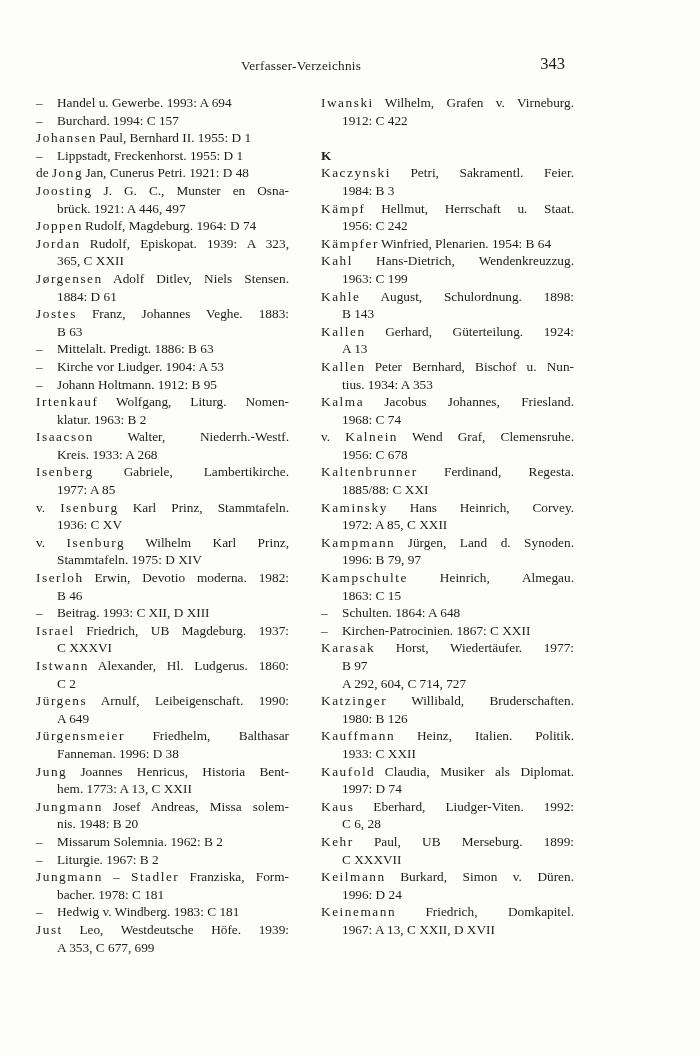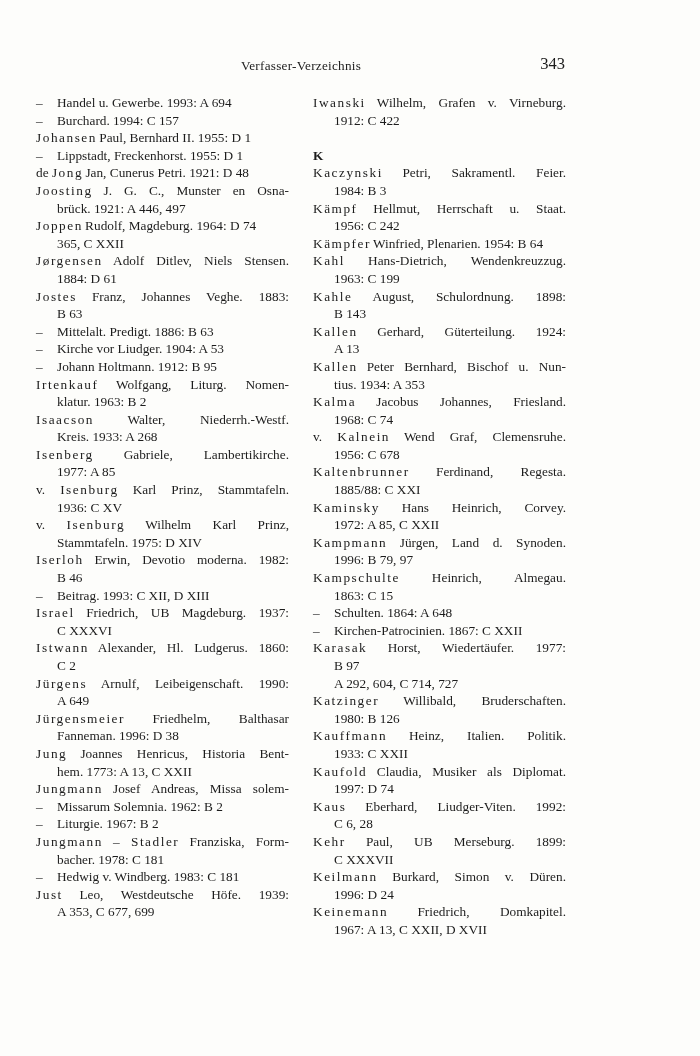--- a/index.html
+++ b/index.html
@@ -32,21 +32,21 @@
   }
   .page-number {
     position: absolute;
     right: 1px; top: -3px;
     font-size: 16.5px;
     line-height: 20px;
     margin-left: 44px;
   }
   .columns {
     display: flex;
-    gap: 24px;
+    gap: 32px;
     margin-top: 16px;
   }
   .col {
     width: 253px;
     flex: 0 0 253px;
   }
   .line {
     height: 17.6px;
     line-height: 17.6px;
     font-size: 13.3px;
@@ -75,20 +75,21 @@
     <div class="columns">
       <div class="col">
           <div class="line"><span class="marker">–</span><span>Handel u. Gewerbe. 1993: A 694</span></div>
           <div class="line"><span class="marker">–</span><span>Burchard. 1994: C 157</span></div>
           <div class="line"><span class="sp">Johansen</span><span> Paul, Bernhard II. 1955: D 1</span></div>
           <div class="line"><span class="marker">–</span><span>Lippstadt, Freckenhorst. 1955: D 1</span></div>
           <div class="line"><span>de </span><span class="sp">Jong</span><span> Jan, Cunerus Petri. 1921: D 48</span></div>
           <div class="line justify"><span class="sp">Joosting</span><span> J. G. C., Munster en Osna-</span></div>
           <div class="line indent"><span>brück. 1921: A 446, 497</span></div>
           <div class="line"><span class="sp">Joppen</span><span> Rudolf, Magdeburg. 1964: D 74</span></div>
+          <div class="line justify"><span class="sp">Jordan</span><span> Rudolf, Episkopat. 1939: A 323,</span></div>
           <div class="line indent"><span>365, C XXII</span></div>
           <div class="line justify"><span class="sp">Jørgensen</span><span> Adolf Ditlev, Niels Stensen.</span></div>
           <div class="line indent"><span>1884: D 61</span></div>
           <div class="line justify"><span class="sp">Jostes</span><span> Franz, Johannes Veghe. 1883:</span></div>
           <div class="line indent"><span>B 63</span></div>
           <div class="line"><span class="marker">–</span><span>Mittelalt. Predigt. 1886: B 63</span></div>
           <div class="line"><span class="marker">–</span><span>Kirche vor Liudger. 1904: A 53</span></div>
           <div class="line"><span class="marker">–</span><span>Johann Holtmann. 1912: B 95</span></div>
           <div class="line justify"><span class="sp">Irtenkauf</span><span> Wolfgang, Liturg. Nomen-</span></div>
           <div class="line indent"><span>klatur. 1963: B 2</span></div>
@@ -107,20 +108,21 @@
           <div class="line indent"><span>C XXXVI</span></div>
           <div class="line justify"><span class="sp">Istwann</span><span> Alexander, Hl. Ludgerus. 1860:</span></div>
           <div class="line indent"><span>C 2</span></div>
           <div class="line justify"><span class="sp">Jürgens</span><span> Arnulf, Leibeigenschaft. 1990:</span></div>
           <div class="line indent"><span>A 649</span></div>
           <div class="line justify"><span class="sp">Jürgensmeier</span><span> Friedhelm, Balthasar</span></div>
           <div class="line indent"><span>Fanneman. 1996: D 38</span></div>
           <div class="line justify"><span class="sp">Jung</span><span> Joannes Henricus, Historia Bent-</span></div>
           <div class="line indent"><span>hem. 1773: A 13, C XXII</span></div>
           <div class="line justify"><span class="sp">Jungmann</span><span> Josef Andreas, Missa solem-</span></div>
+          <div class="line indent"><span>nis. 1948: B 20</span></div>
           <div class="line"><span class="marker">–</span><span>Missarum Solemnia. 1962: B 2</span></div>
           <div class="line"><span class="marker">–</span><span>Liturgie. 1967: B 2</span></div>
           <div class="line justify"><span class="sp">Jungmann</span><span> – </span><span class="sp">Stadler</span><span> Franziska, Form-</span></div>
           <div class="line indent"><span>bacher. 1978: C 181</span></div>
           <div class="line"><span class="marker">–</span><span>Hedwig v. Windberg. 1983: C 181</span></div>
           <div class="line justify"><span class="sp">Just</span><span> Leo, Westdeutsche Höfe. 1939:</span></div>
           <div class="line indent"><span>A 353, C 677, 699</span></div>
         </div>
       <div class="col">
           <div class="line justify"><span class="sp">Iwanski</span><span> Wilhelm, Grafen v. Virneburg.</span></div>

